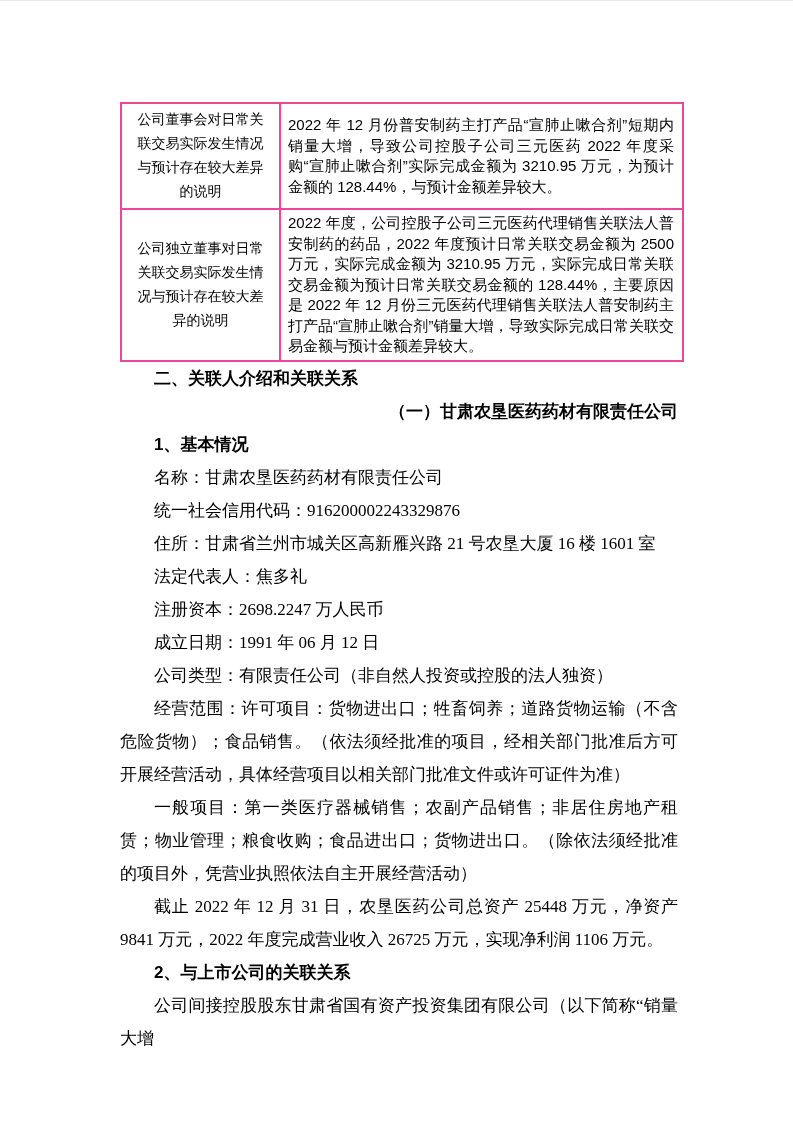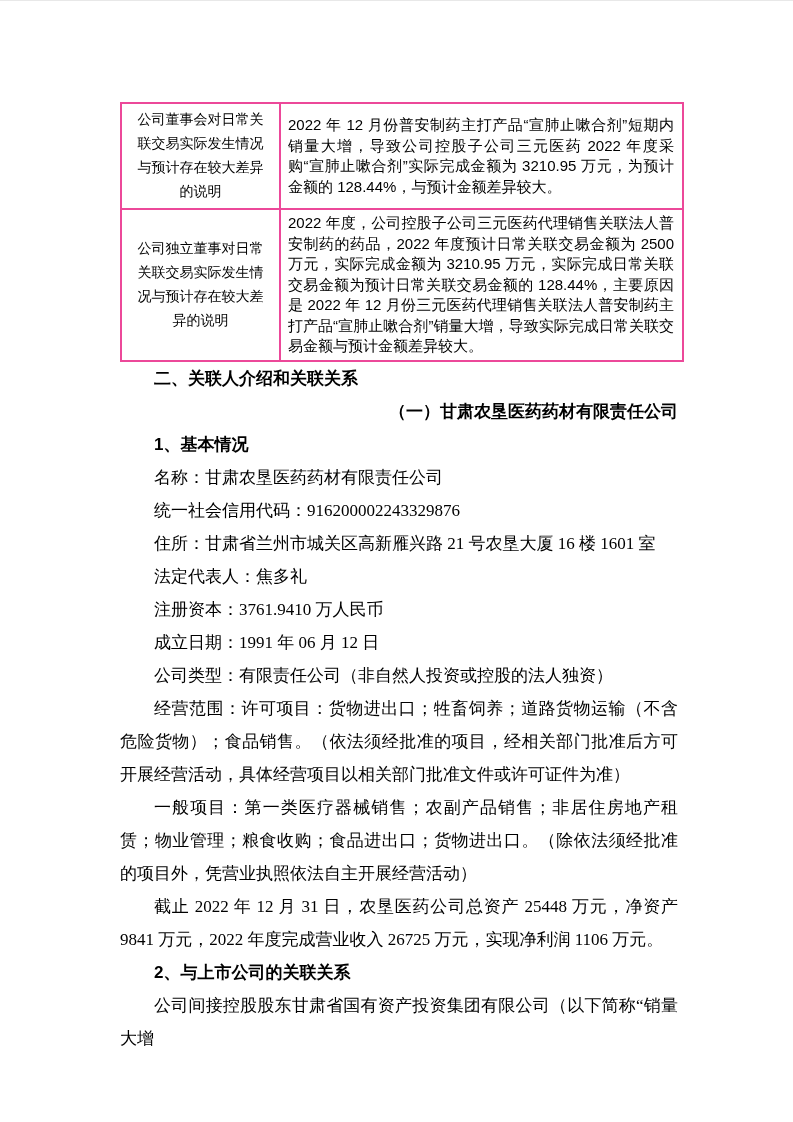--- a/index.html
+++ b/index.html
@@ -86,21 +86,21 @@
 
     <div class="doc-body">
       <div class="h-sec">二、关联人介绍和关联关系</div>
       <div class="h-sec h-sub">（一）甘肃农垦医药药材有限责任公司</div>
       <div class="h-sec">1、基本情况</div>
 
       <p>名称：甘肃农垦医药药材有限责任公司</p>
       <p>统一社会信用代码：916200002243329876</p>
       <p>住所：甘肃省兰州市城关区高新雁兴路 21 号农垦大厦 16 楼 1601 室</p>
       <p>法定代表人：焦多礼</p>
-      <p>注册资本：3761.9410 万人民币</p>
+      <p>注册资本：2698.2247 万人民币</p>
       <p>成立日期：1991 年 06 月 12 日</p>
       <p>公司类型：有限责任公司（非自然人投资或控股的法人独资）</p>
       <p>经营范围：许可项目：货物进出口；牲畜饲养；道路货物运输（不含危险货物）；食品销售。（依法须经批准的项目，经相关部门批准后方可开展经营活动，具体经营项目以相关部门批准文件或许可证件为准）</p>
       <p>一般项目：第一类医疗器械销售；农副产品销售；非居住房地产租赁；物业管理；粮食收购；食品进出口；货物进出口。（除依法须经批准的项目外，凭营业执照依法自主开展经营活动）</p>
       <p>截止 2022 年 12 月 31 日，农垦医药公司总资产 25448 万元，净资产 9841 万元，2022 年度完成营业收入 26725 万元，实现净利润 1106 万元。</p>
 
       <div class="h-sec">2、与上市公司的关联关系</div>
 
       <p>公司间接控股股东甘肃省国有资产投资集团有限公司（以下简称“销量大增</p>
     </div>

